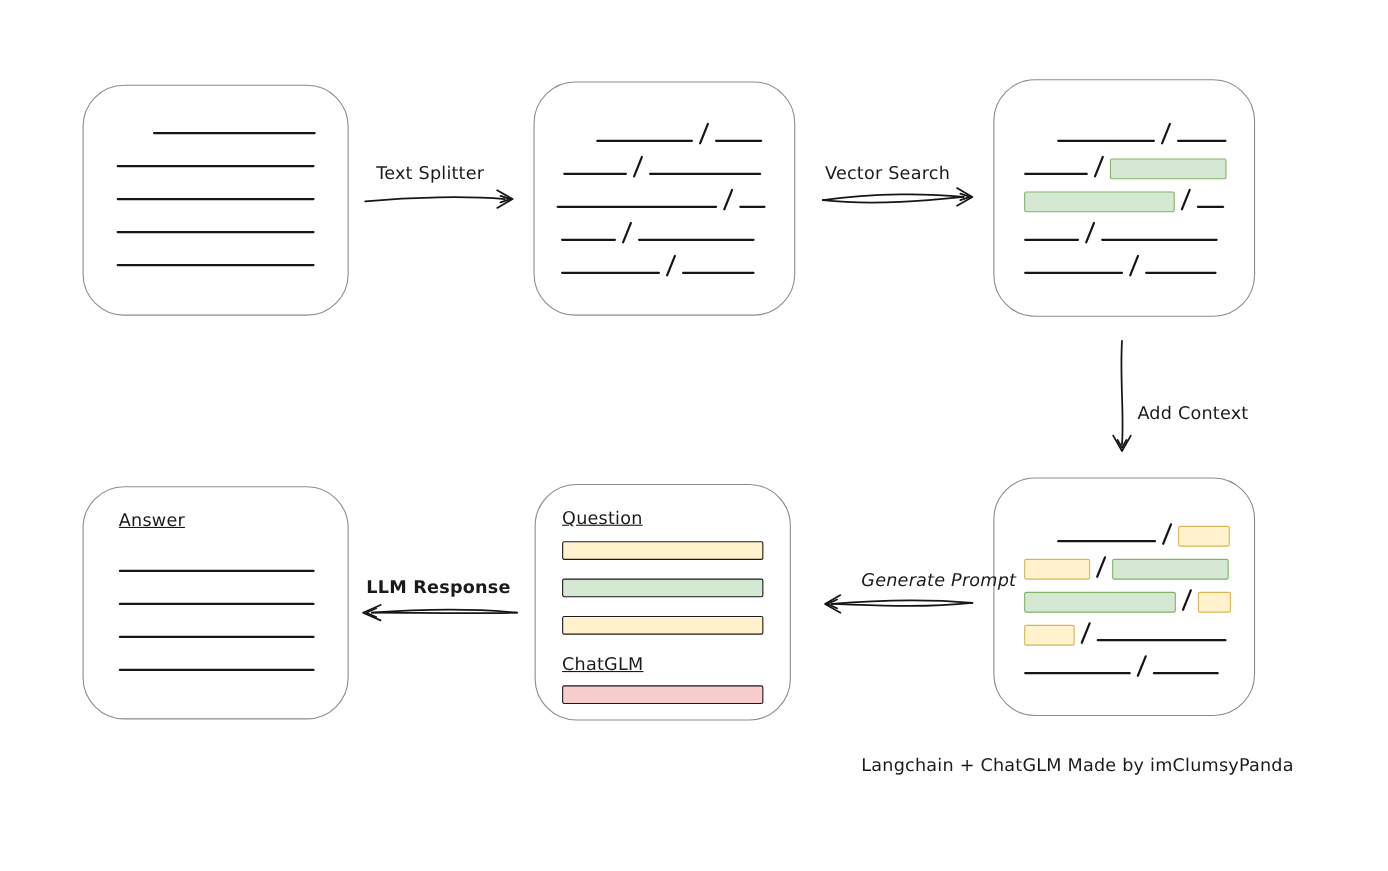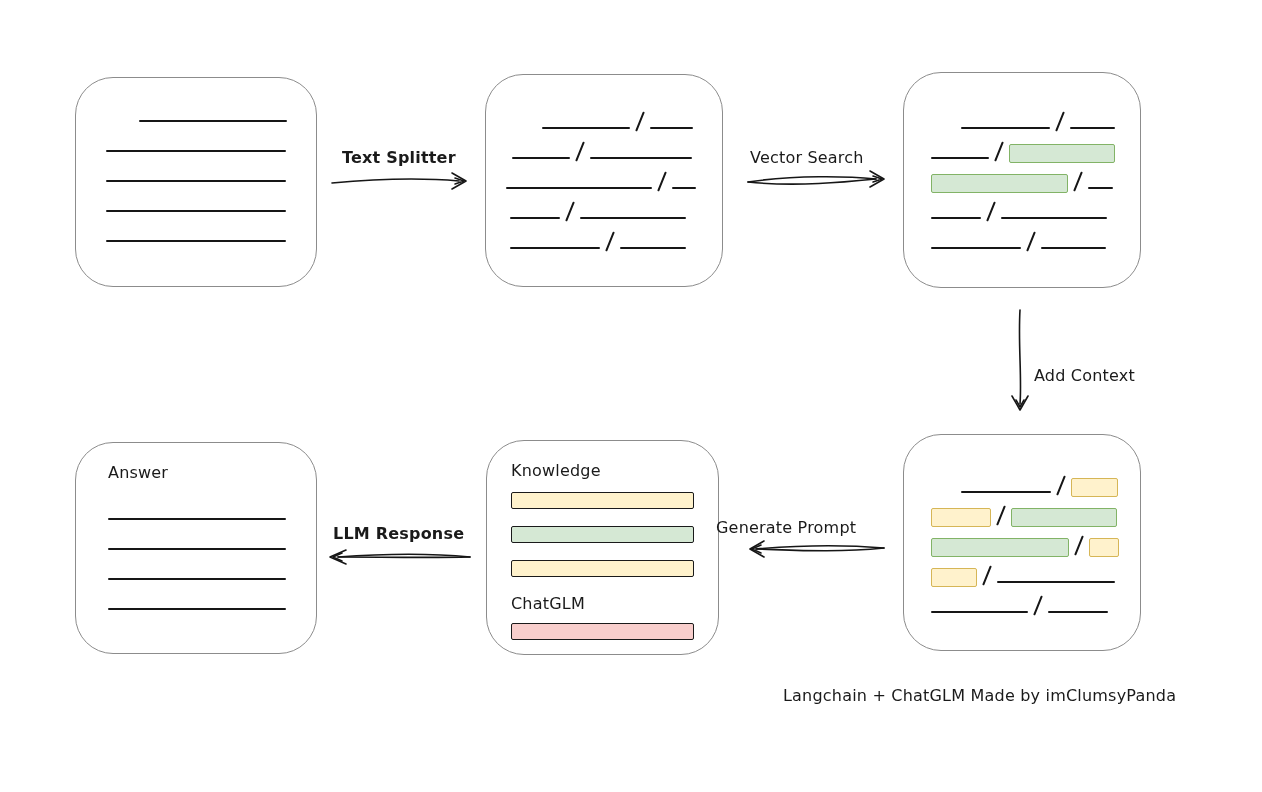--- a/index.html
+++ b/index.html
@@ -3,21 +3,21 @@
 <meta charset="utf-8">
 <style>
   html,body{margin:0;padding:0}
   body{
     width:1262px;height:792px;position:relative;overflow:hidden;
     background:#ffffff;color:#1a1a1a;
     font-family:"DejaVu Sans","Liberation Sans",sans-serif;
   }
   .box{
     position:absolute;background:#fff;box-sizing:border-box;
-    border:1.4px solid #8c8c8c;border-radius:38px;
+    border:1.4px solid #8c8c8c;border-radius:38px;text-decoration:underline;
   }
   .rows{box-sizing:border-box}
   .row{height:30px;display:flex;align-items:flex-end}
   .seg-line{display:inline-block;height:1.8px;background:#161616;border-radius:1px}
   .seg-slash{
     display:inline-block;width:2px;height:21px;background:#161616;border-radius:1px;
     transform:rotate(22deg);margin:0 9px -3px 9px;flex:none;
   }
   .seg-chip{
     display:inline-block;height:19px;border:1.5px solid;border-radius:2px;
@@ -143,21 +143,21 @@
       </div>
       <div class="row" style="padding-left: 27px;">
         <span class="seg-line" style="width: 97px;"></span>
         <span class="seg-slash"></span>
         <span class="seg-line" style="width: 60px;"></span>
       </div>
     </div>
 </div>
 
 <div class="box" style="left:486px;top:440px;width:233px;height:215px;padding:20px 0 0 24px;">
-  <div class="heading" style="margin-bottom:12px;">Knowledge</div>
+  <div class="heading" style="margin-bottom:12px;">Question</div>
   <div>
       <div class="bar chip-yellow"></div>
       <div class="bar chip-green"></div>
       <div class="bar chip-yellow"></div>
     </div>
   <div class="heading" style="margin:6px 0 10px 0;">ChatGLM</div>
   <div>
       <div class="bar chip-red"></div>
     </div>
 </div>
@@ -173,21 +173,21 @@
       </div>
       <div class="row" style="padding-left: 0px;">
         <span class="seg-line" style="width: 178px;"></span>
       </div>
       <div class="row" style="padding-left: 0px;">
         <span class="seg-line" style="width: 178px;"></span>
       </div>
     </div>
 </div>
 
-<div class="arrow-label" style="left:342px;top:148px;font-weight:bold;">Text Splitter</div>
+<div class="arrow-label" style="left:342px;top:148px;">Text Splitter</div>
 <svg class="arrow" style="left:330px;top:168px;" width="140" height="26" viewBox="0 0 140 26">
   <path d="M2,15 C 45,11 95,10 129,13"></path>
   <polyline points="122,5 136,13 122,21"></polyline>
   <polyline points="125,10 134,13 125,16"></polyline>
 </svg>
 
 <div class="arrow-label" style="left:750px;top:148px;">Vector Search</div>
 <svg class="arrow" style="left:746px;top:166px;" width="142" height="26" viewBox="0 0 142 26">
   <path d="M2,16 C 50,9 100,10 130,13"></path>
   <path d="M2,16 C 50,21 100,16 130,13"></path>
@@ -195,21 +195,21 @@
   <polyline points="127,10 136,13 127,16"></polyline>
 </svg>
 
 <div class="arrow-label" style="left:1034px;top:352px;margin-top:14px;">Add Context</div>
 <svg class="arrow" style="left:1008px;top:308px;" width="24" height="112" viewBox="0 0 24 112">
   <path d="M12,2 C 10,35 14,70 12,96"></path>
   <polyline points="4,88 12,102 20,88"></polyline>
   <polyline points="8,92 12,99 16,92"></polyline>
 </svg>
 
-<div class="arrow-label" style="left:716px;top:518px;">Generate Prompt</div>
+<div class="arrow-label" style="left:783px;top:518px;font-style:italic;">Generate Prompt</div>
 <svg class="arrow" style="left:736px;top:536px;" width="150" height="26" viewBox="0 0 150 26">
   <path d="M148,12 C 100,8 55,10 20,13"></path>
   <path d="M148,12 C 100,17 55,14 20,13"></path>
   <polyline points="28,5 14,13 28,21"></polyline>
   <polyline points="25,9 16,13 25,17"></polyline>
 </svg>
 
 <div class="arrow-label" style="left:333px;top:524px;font-weight:bold;">LLM Response</div>
 <svg class="arrow" style="left:316px;top:544px;" width="156" height="26" viewBox="0 0 156 26">
   <path d="M154,13 C 112,9 64,10 22,13"></path>

